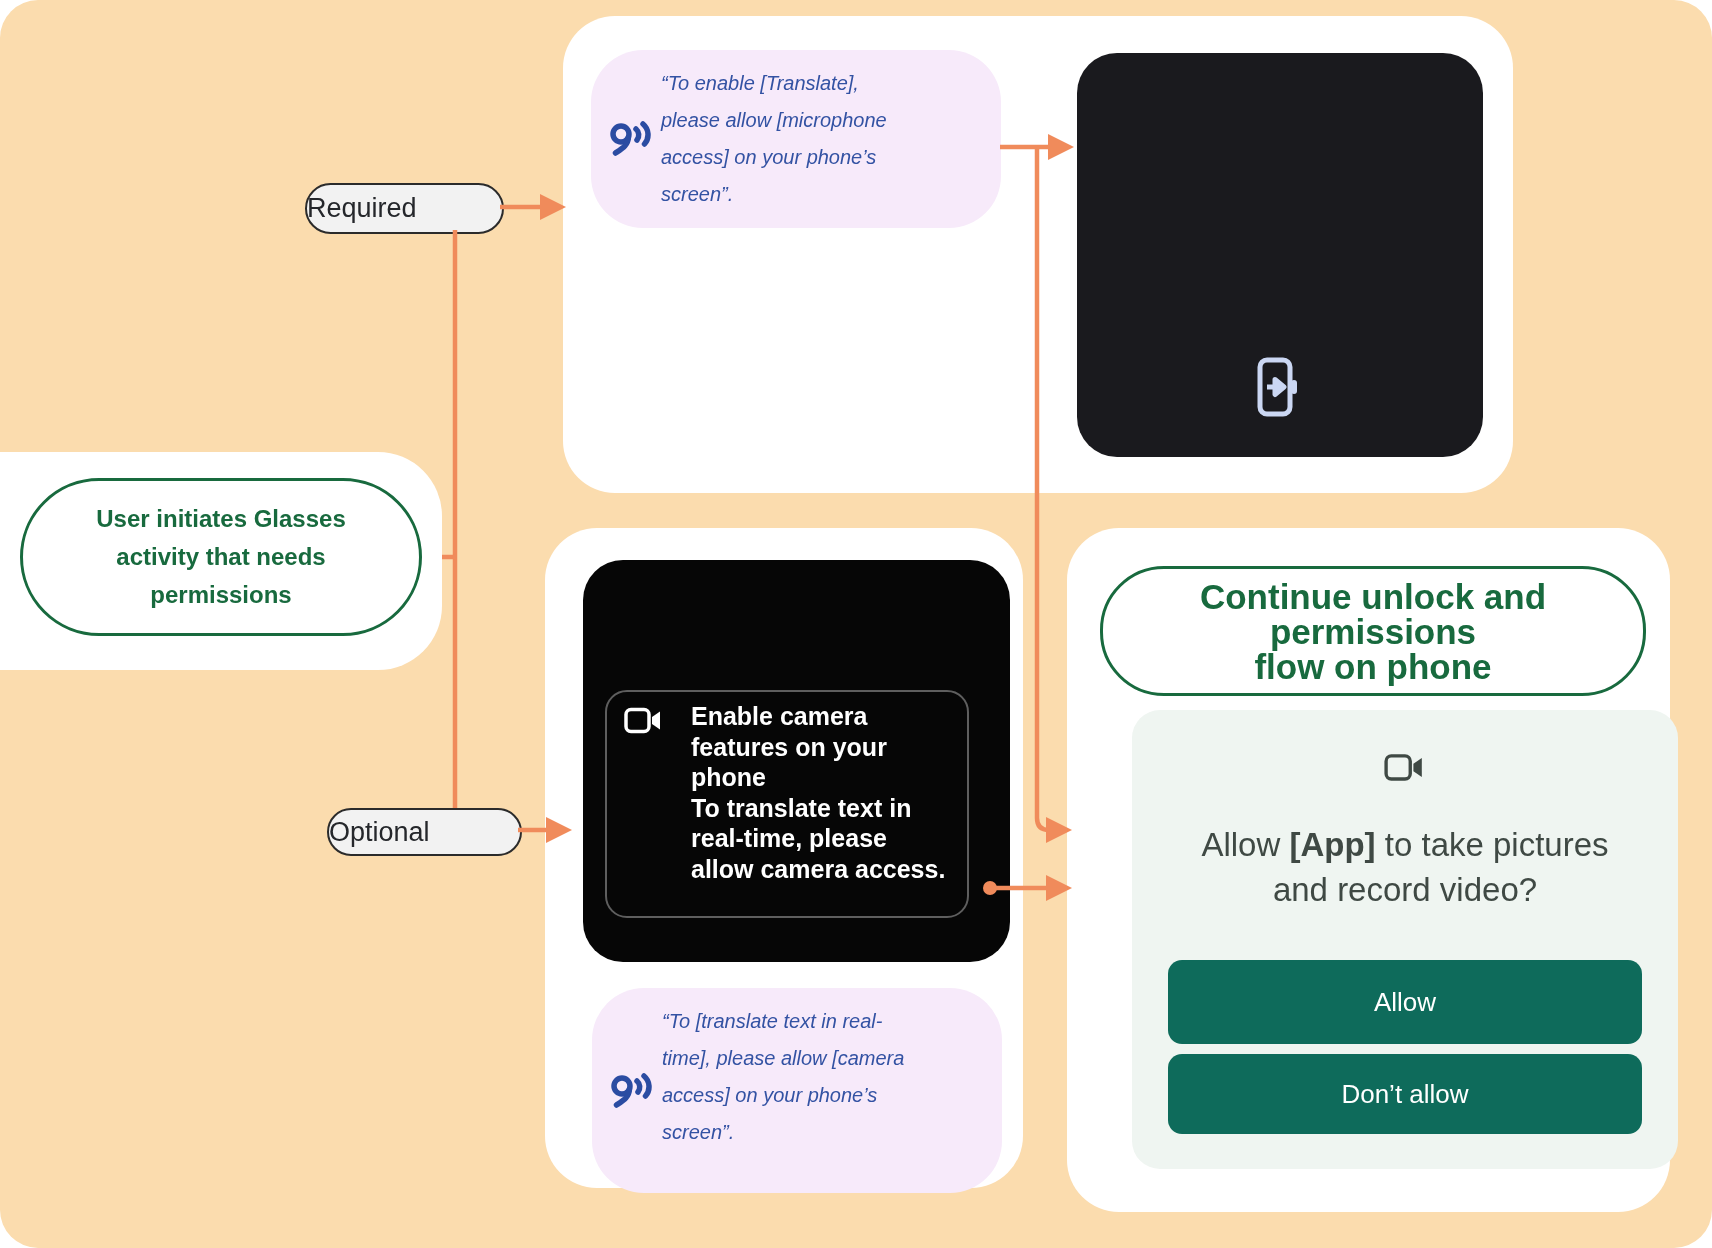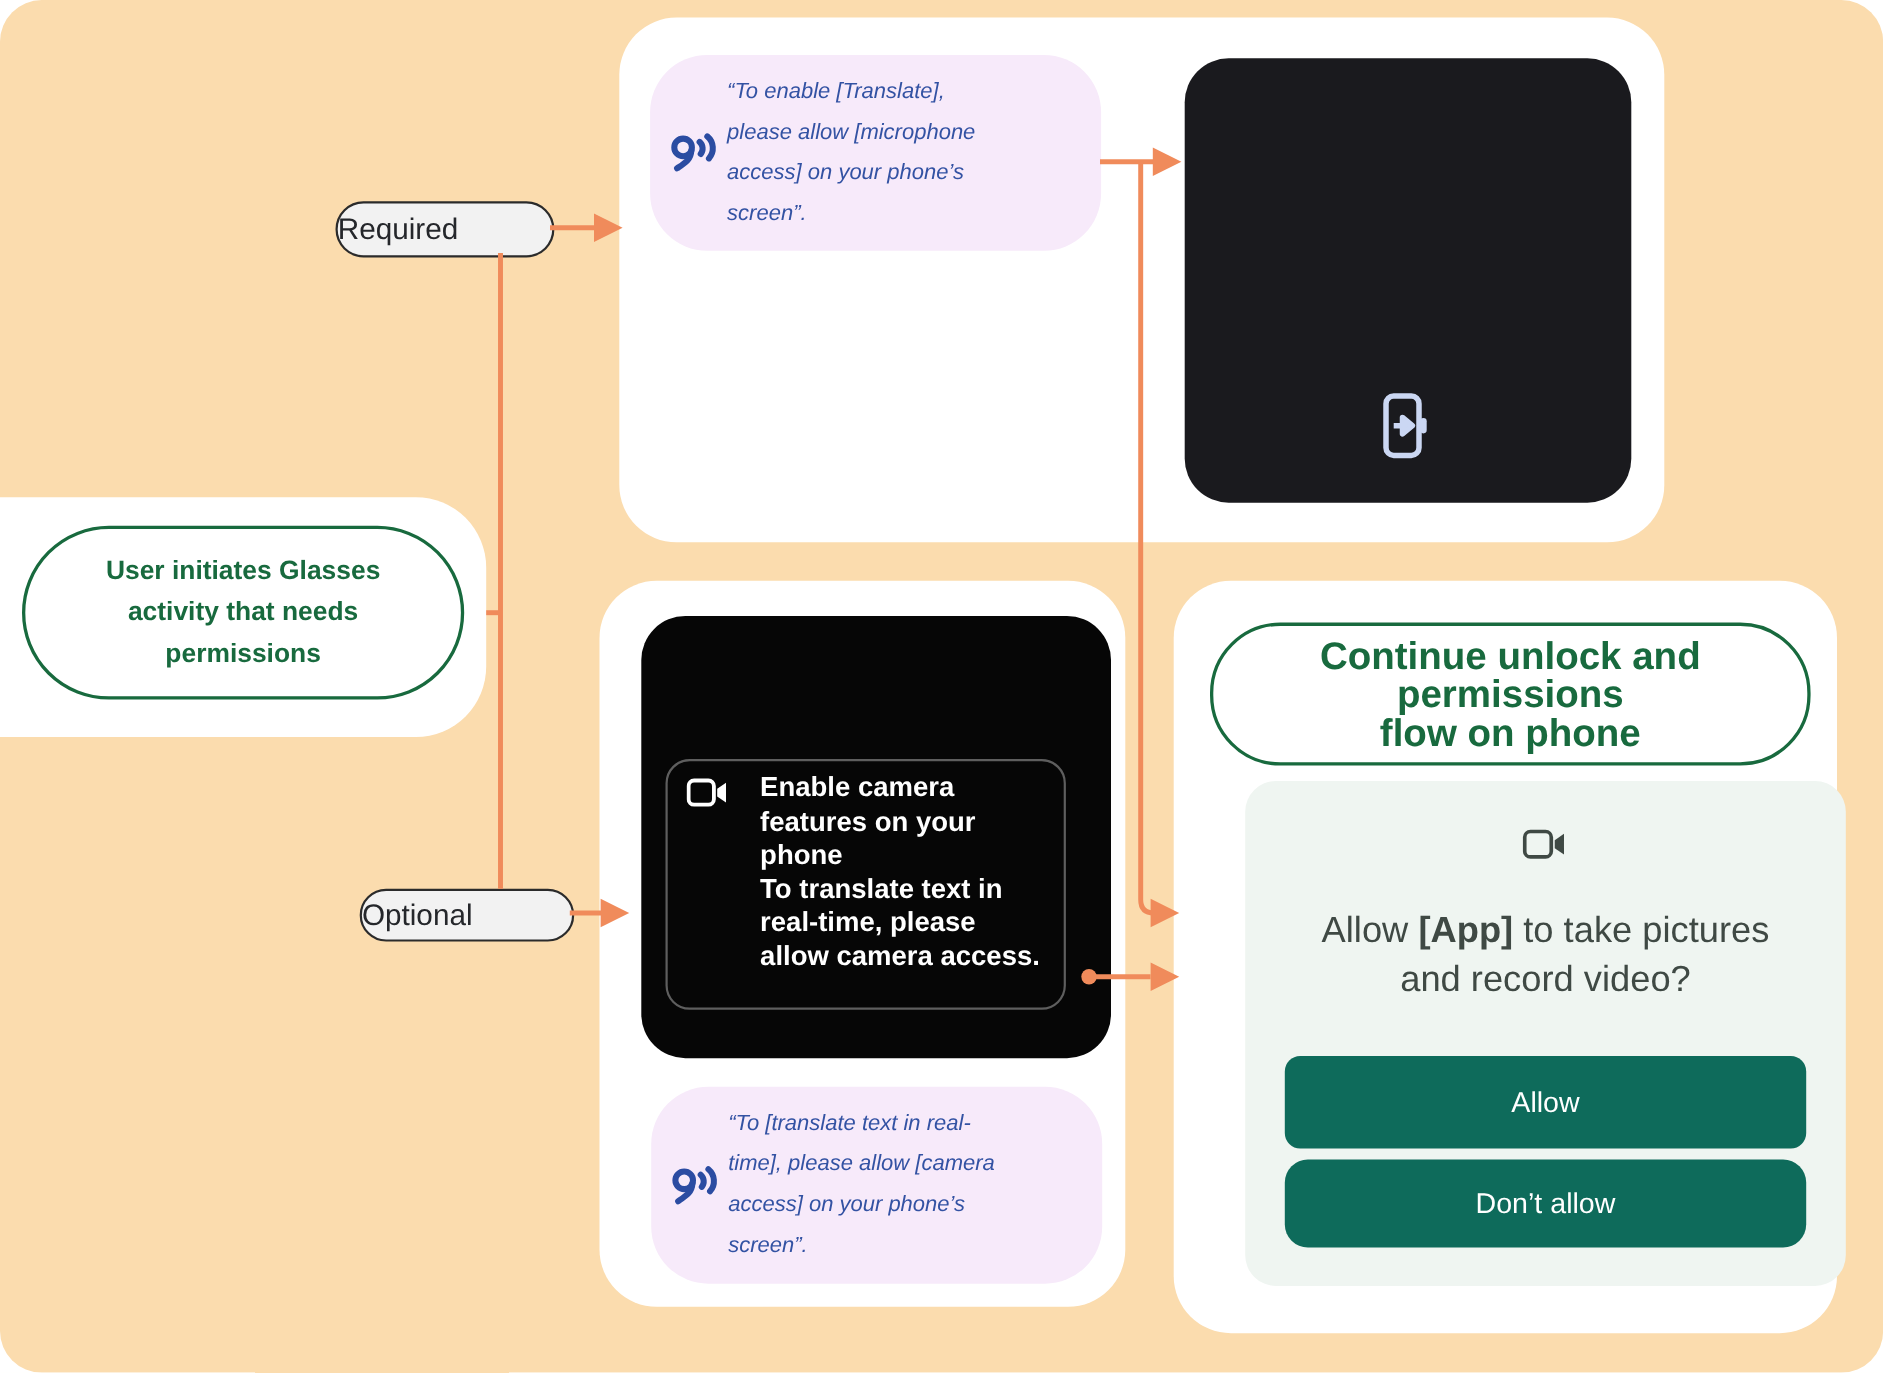--- a/index.html
+++ b/index.html
@@ -23,21 +23,21 @@
   .pill-optional{left:327px;top:808px;width:191px;height:44px;}
 
   
   .card-mic{left:563px;top:16px;width:950px;height:477px;border-radius:52px;}
   .card-cam{left:545px;top:528px;width:478px;height:660px;border-radius:52px;}
   .card-phone{left:1067px;top:528px;width:603px;height:684px;border-radius:52px;}
 
   
   .bubble{position:absolute;background:var(--bubble-bg);border-radius:52px;}
   .bubble-mic{left:591px;top:50px;width:410px;height:178px;}
-  .bubble-cam{left:592px;top:988px;width:410px;height:179px;}
+  .bubble-cam{left:592px;top:988px;width:410px;height:205px;}
   .bubble .ear{position:absolute;left:12px;top:50%;transform:translateY(-50%);width:48px;height:48px;}
   .bubble .txt{position:absolute;left:70px;top:15px;width:328px;
       color:var(--bubble-text);font-style:italic;font-size:20px;line-height:37px;}
 
   
   .screen{position:absolute;border-radius:40px;}
   .phone-screen{left:1077px;top:53px;width:406px;height:404px;background:var(--phone-screen-bg);}
   .open-phone-icon{position:absolute;left:178px;top:303px;width:46px;height:62px;}
   .glasses-screen{left:38px;top:32px;width:404px;height:402px;background:var(--glasses-screen-bg);padding-left:23px;}
   .glasses-box{position:absolute;left:22px;top:130px;width:360px;height:224px;
@@ -53,21 +53,21 @@
   .dialog{position:absolute;left:45px;top:182px;width:546px;height:459px;background:var(--dialog-panel-bg);
       border-radius:28px;margin-left:20px;}
   .dialog .cam-ic{position:absolute;left:50%;top:42px;transform:translateX(-50%);width:42px;height:32px;}
   .dialog .question{position:absolute;left:0;top:112px;width:100%;text-align:center;
       color:var(--dialog-text);font-size:33px;line-height:45px;}
   .dialog .question b{font-weight:700;}
   .btn{position:absolute;left:36px;width:474px;background:var(--button-bg);border:none;border-radius:14px;
       color:var(--button-text);font-family:inherit;font-size:26px;font-weight:500;
       display:flex;align-items:center;justify-content:center;cursor:pointer;}
   .btn-allow{top:250px;height:84px;}
-  .btn-dont{top:344px;height:80px;border-radius:21px;}
+  .btn-dont{top:344px;height:80px;}
 
   .connectors{position:absolute;inset:0;pointer-events:none;}
 </style>
 </head>
 <body>
 
 <div class="page">
   <div class="canvas"></div>
 
   <div class="card card-start">

